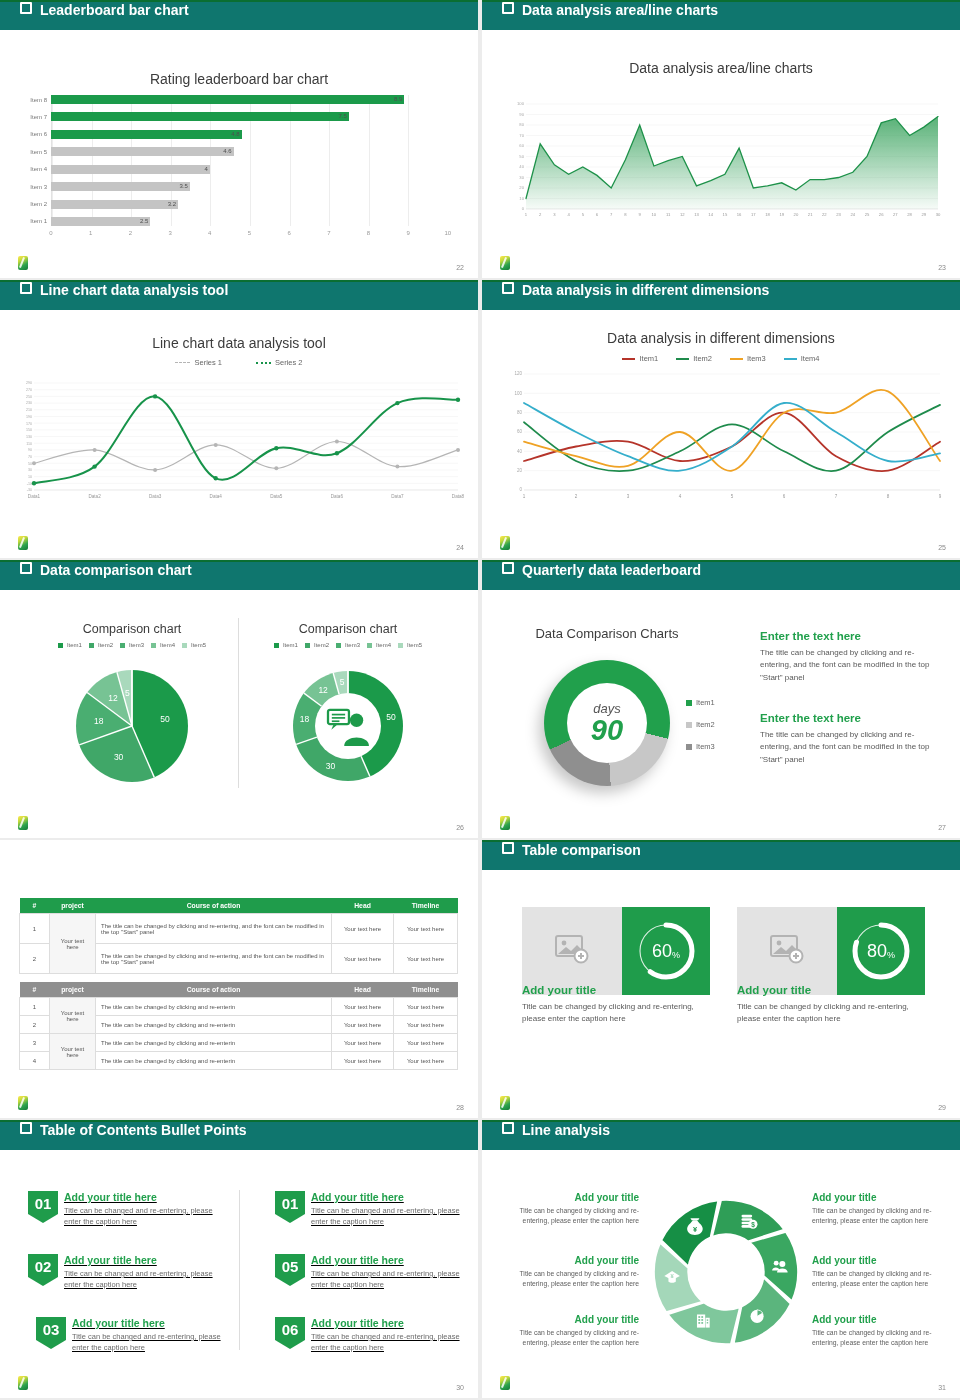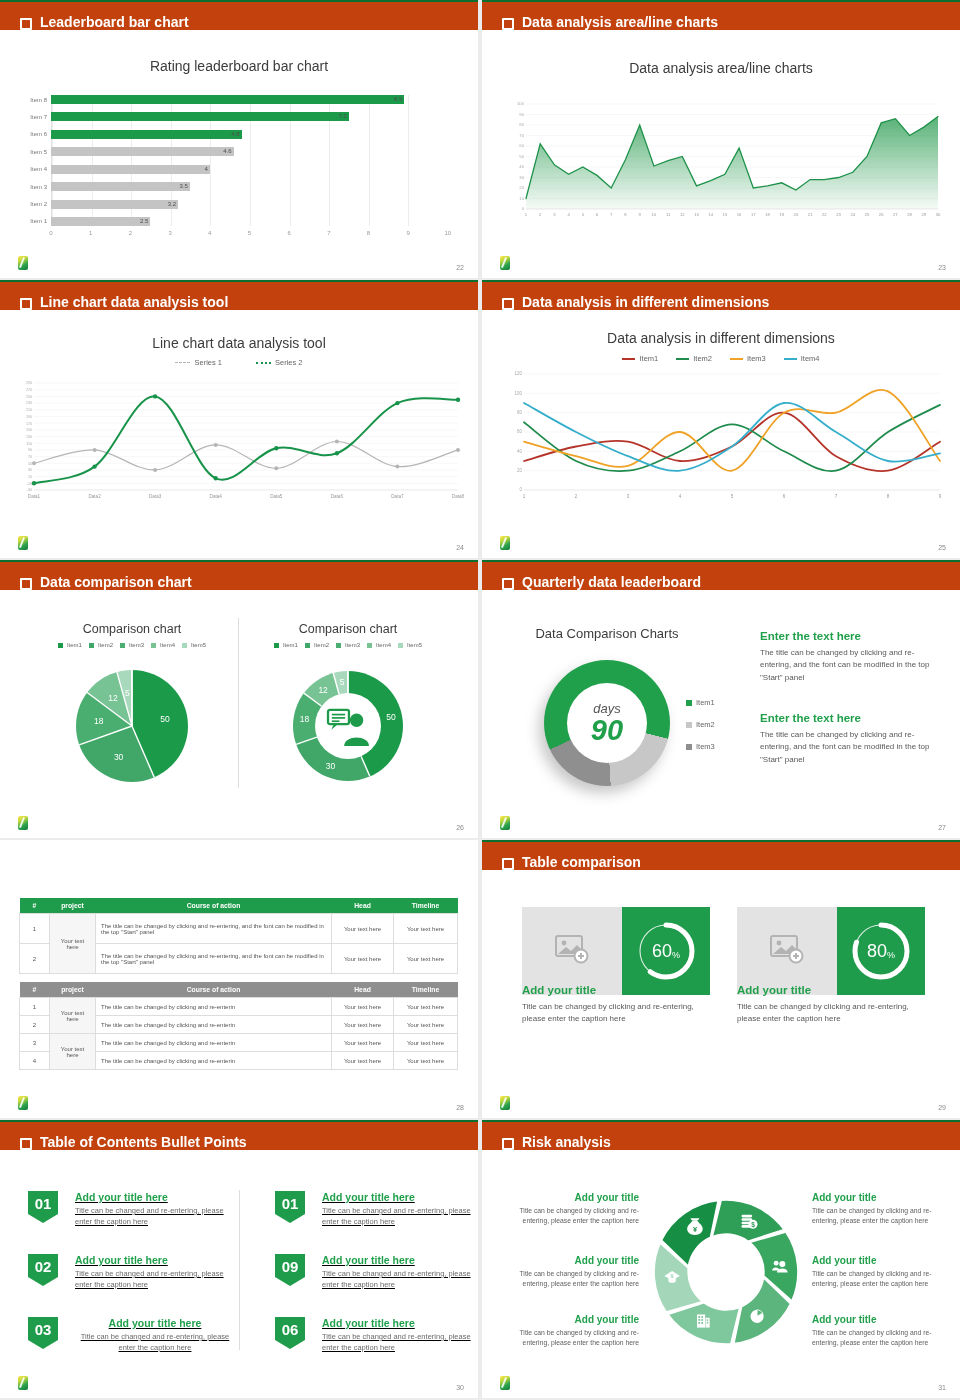--- a/index.html
+++ b/index.html
@@ -1,20 +1,20 @@
 <!DOCTYPE html>
 <html><head>
 <meta charset="utf-8">
 <style>
   html,body{margin:0;padding:0;background:#ececec;width:960px;height:1400px;
     font-family:"Liberation Sans",sans-serif;-webkit-text-size-adjust:none;}
   .board{display:grid;grid-template-columns:478px 478px;grid-auto-rows:278px;gap:2px 4px;width:960px;}
   .slide{background:#fff;position:relative;overflow:hidden;}
-  .hd{position:absolute;left:0;top:0;right:0;height:28px;background:#c2410c;border-top:2px solid #0a6e31;
-      display:flex;align-items:flex-end;padding-left:20px;color:#fff;font-weight:bold;font-size:14px;}
+  .hd{position:absolute;left:0;top:0;right:0;height:28px;background:#0f766e;border-top:2px solid #0a6e31;
+      display:flex;align-items:flex-start;padding-left:20px;color:#fff;font-weight:bold;font-size:14px;}
   .sq{width:8px;height:8px;border:2px solid #fff;border-radius:1px;margin-right:8px;flex:none;}
   .ctitle{position:absolute;left:0;right:0;text-align:center;font-size:14px;color:#3c3c3c;}
   .logo{position:absolute;left:18px;bottom:8px;width:10px;height:14px;border-radius:2px;
       background:linear-gradient(150deg,#ffe94f 0%,#c3d93c 30%,#2ba24e 65%,#157a38 100%);}
   .logo::after{content:"";position:absolute;left:3px;top:1px;width:2px;height:11px;background:rgba(255,255,255,.85);transform:rotate(22deg);}
   .pg{position:absolute;right:14px;bottom:7px;font-size:7px;color:#8a8a8a;}
   
   .bgrid{position:absolute;left:51px;right:30px;top:95px;height:131px;
       background:repeating-linear-gradient(to right,#ededed 0 1px,transparent 1px 10%);border-left:1px solid #e2e2e2;}
   .brows{position:absolute;left:20px;right:30px;top:95px;height:131px;display:flex;flex-direction:column;justify-content:space-between;}
@@ -59,21 +59,21 @@
   .tbl td.shade{background:#f6f6f6;text-align:center;}
   .tbl1 td{height:25px;}
   .tbl2 td{height:13px;}
   
   .card{position:absolute;top:67px;display:flex;}
   .imgbox{width:100px;height:88px;background:#e3e3e3;display:flex;align-items:center;justify-content:center;}
   .pctbox{width:88px;height:88px;background:#1f9c4b;position:relative;display:flex;align-items:center;justify-content:center;}
   .ring-num{position:absolute;inset:0;display:flex;align-items:center;justify-content:center;color:#fff;font-size:18px;}
   .ring-num .pc{font-size:9px;margin-top:7px;}
   
-  .toc-item{position:absolute;display:flex;gap:17px;}
+  .toc-item{position:absolute;display:flex;gap:6px;}
   .badge{width:30px;height:32px;background:#1f9c4b;color:#fff;font-weight:bold;font-size:15px;
       display:flex;align-items:flex-start;justify-content:center;padding-top:4px;box-sizing:border-box;
       clip-path:polygon(0 0,100% 0,100% 72%,50% 100%,0 72%);flex:none;}
   .toc-txt{width:160px;text-decoration:underline;}
   .toc-title{font-size:10.5px;font-weight:bold;color:#21a04c;margin-bottom:3px;}
   .toc-body{font-size:7.5px;color:#6a6a6a;line-height:1.45;}
   
   .risk-block{position:absolute;width:145px;}
   .risk-title{font-size:10px;font-weight:bold;color:#21a04c;margin-bottom:3px;}
   .risk-body{font-size:6.8px;color:#5f5f5f;line-height:1.5;}
@@ -83,21 +83,21 @@
 </head>
 <body>
 
 <div class="board">
 
   <section class="slide">
     <header class="hd">
       <span class="sq"></span>
       <span>Leaderboard bar chart</span>
     </header>
-    <div class="ctitle" style="top:58px">Rating leaderboard bar chart</div>
+    <div class="ctitle" style="top:71px">Rating leaderboard bar chart</div>
     <div class="bgrid"></div>
     <div class="brows">
         <div class="brow">
           <span class="blab">Item 8</span>
           <span class="btrack">
             <span class="bbar" style="width:89%;background:#1b9a4a">
               <i class="bval">8.9</i>
             </span>
           </span>
         </div>
@@ -628,57 +628,57 @@
       <div class="toc-body">Title can be changed and re-entering, please enter the caption here</div>
           </span>
         </div>
         <div class="toc-item" style="left: 28px; top: 134px;">
           <span class="badge">02</span>
       <span class="toc-txt">
             <div class="toc-title">Add your title here</div>
       <div class="toc-body">Title can be changed and re-entering, please enter the caption here</div>
           </span>
         </div>
-        <div class="toc-item" style="left: 28px; top: 197px; text-align: center;">
+        <div class="toc-item" style="left: 36px; top: 197px;">
           <span class="badge">03</span>
       <span class="toc-txt">
             <div class="toc-title">Add your title here</div>
       <div class="toc-body">Title can be changed and re-entering, please enter the caption here</div>
           </span>
         </div>
         <div class="toc-item" style="left: 275px; top: 71px;">
           <span class="badge">01</span>
       <span class="toc-txt">
             <div class="toc-title">Add your title here</div>
       <div class="toc-body">Title can be changed and re-entering, please enter the caption here</div>
           </span>
         </div>
         <div class="toc-item" style="left: 275px; top: 134px;">
-          <span class="badge">09</span>
+          <span class="badge">05</span>
       <span class="toc-txt">
             <div class="toc-title">Add your title here</div>
       <div class="toc-body">Title can be changed and re-entering, please enter the caption here</div>
           </span>
         </div>
         <div class="toc-item" style="left: 275px; top: 197px;">
           <span class="badge">06</span>
       <span class="toc-txt">
             <div class="toc-title">Add your title here</div>
       <div class="toc-body">Title can be changed and re-entering, please enter the caption here</div>
           </span>
         </div>
       </div>
     <span class="logo"></span>
     <span class="pg">30</span>
   </section>
 
   <section class="slide">
     <header class="hd">
       <span class="sq"></span>
-      <span>Risk analysis</span>
+      <span>Line analysis</span>
     </header>
     <div style="position:absolute;left:162px;top:70px" id="pinwheel"><svg width="164" height="164" viewBox="0 0 200 200">
           <path d="M20.9,61.4 A88,88 0 0 1 90.8,12.5 L81.3,58.0 A46,46 0 0 0 54.4,93.6 Z" fill="#168f45" stroke="#fff" stroke-width="2.5"></path>
           <path d="M93.9,12.2 A88,88 0 0 1 171.2,48.3 L127.0,62.8 A46,46 0 0 0 82.8,57.3 Z" fill="#2f9e57" stroke="#fff" stroke-width="2.5"></path>
           <path d="M173.0,50.8 A88,88 0 0 1 180.4,135.8 L145.7,104.8 A46,46 0 0 0 128.3,63.8 Z" fill="#3aa761" stroke="#fff" stroke-width="2.5"></path>
           <path d="M179.1,138.6 A88,88 0 0 1 109.2,187.5 L118.7,142.0 A46,46 0 0 0 145.6,106.4 Z" fill="#5bb57d" stroke="#fff" stroke-width="2.5"></path>
           <path d="M106.1,187.8 A88,88 0 0 1 28.8,151.7 L73.0,137.2 A46,46 0 0 0 117.2,142.7 Z" fill="#7fc79c" stroke="#fff" stroke-width="2.5"></path>
           <path d="M27.0,149.2 A88,88 0 0 1 19.6,64.2 L54.3,95.2 A46,46 0 0 0 71.7,136.2 Z" fill="#a4d7b9" stroke="#fff" stroke-width="2.5"></path>
           <g transform="translate(62.1,45.9)">
             <path d="M-2.5,-9 h5 l3,3.5 c2.5,2 4,4.5 4,7 c0,4.5 -4,7.5 -9.5,7.5 c-5.5,0 -9.5,-3 -9.5,-7.5 c0,-2.5 1.5,-5 4,-7 z" fill="#fff"></path>

